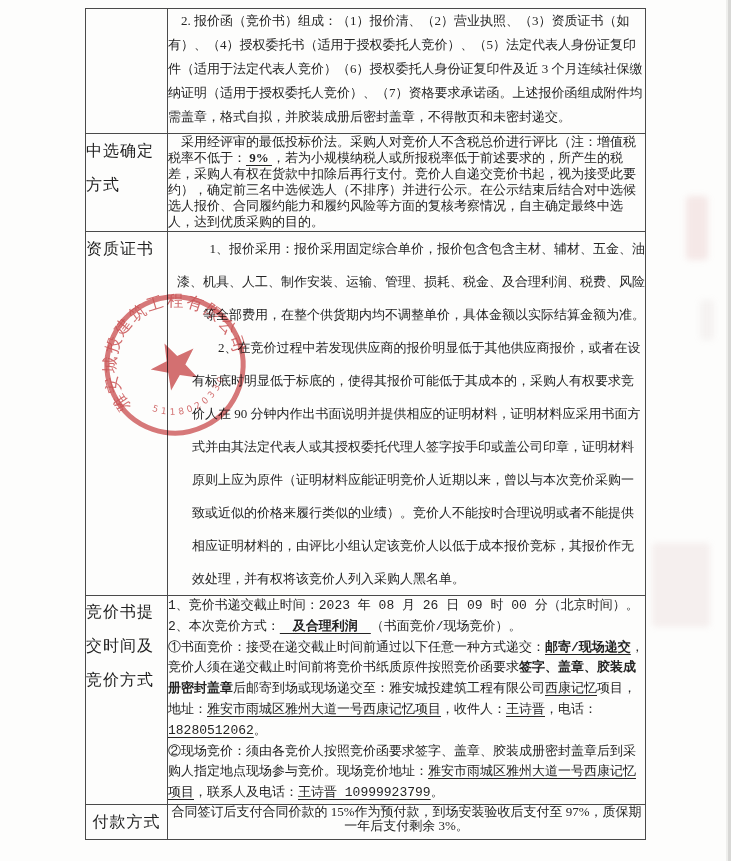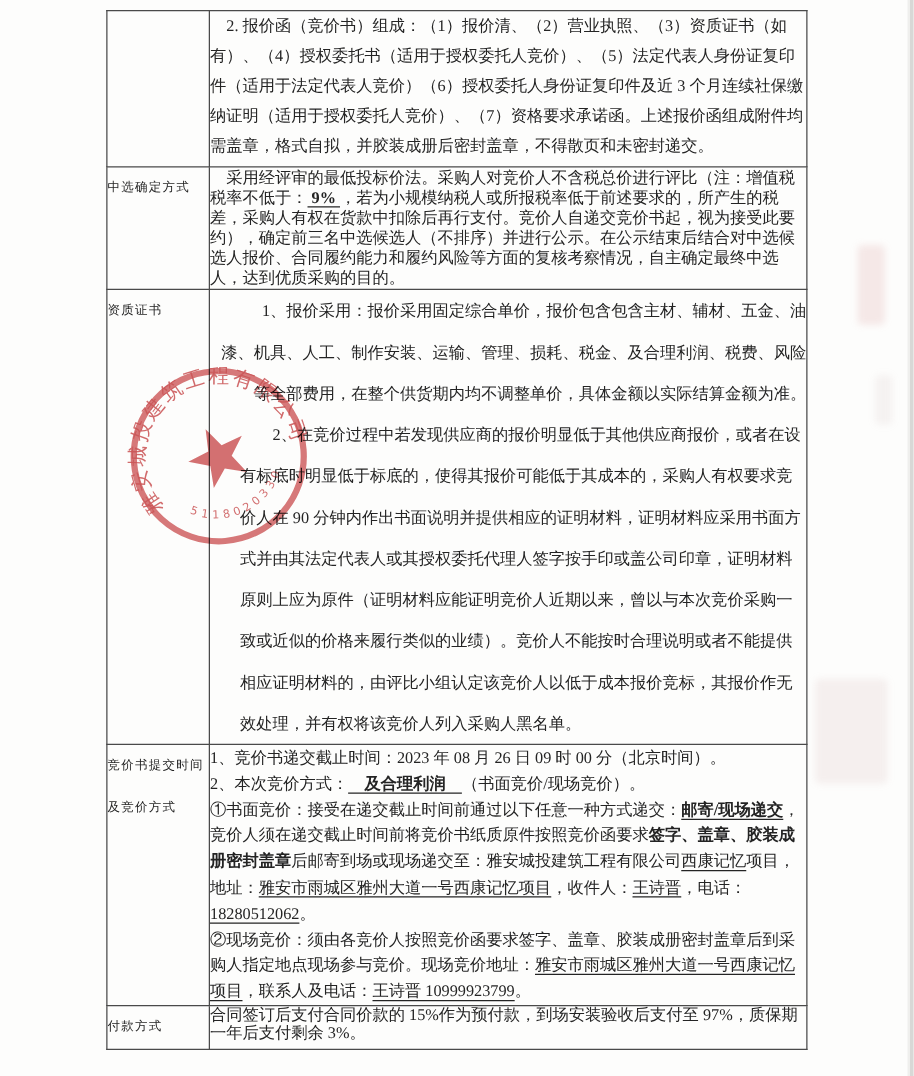--- a/index.html
+++ b/index.html
@@ -16,21 +16,21 @@
   table.doc{
     position:absolute;left:85px;top:8px;width:561px;
     border-collapse:collapse;table-layout:fixed;
   }
   table.doc td{
     border:1px solid #4a4a4a;vertical-align:top;
     padding:0;overflow:hidden;
   }
   td.label-cell{
     width:81px;
-    font-size:10px;line-height:34px;letter-spacing:1px;
+    font-size:16px;line-height:34px;letter-spacing:1px;
     padding:3px 2px 0 7px;color:#1f1f1f;
   }
   td.content-cell{
     font-size:13px;color:#242424;
     padding:2px 3px 0 7px;
   }
   td.content-cell p{margin:0;}
   .lh24 p{line-height:24px;}
   .lh16 p{line-height:16px;}
   .lh33 p{line-height:33px;}
@@ -71,30 +71,30 @@
           <p style="text-indent: 1em;"><span>采用经评审的最低投标价法。采购人对竞价人不含税总价进行评比（注：增值税税率不低于：</span><span class="u b"> 9% </span><span>，若为小规模纳税人或所报税率低于前述要求的，所产生的税差，采购人有权在货款中扣除后再行支付。竞价人自递交竞价书起，视为接受此要约），确定前三名中选候选人（不排序）并进行公示。在公示结束后结合对中选候选人报价、合同履约能力和履约风险等方面的复核考察情况，自主确定最终中选人，达到优质采购的目的。</span></p>
         </td>
       </tr>
       <tr style="height: 364px;">
         <td class="label-cell">资质证书</td>
         <td class="content-cell lh33">
           <p style="text-indent: 2em; text-align: right;"><span>1、报价采用：报价采用固定综合单价，报价包含包含主材、辅材、五金、油漆、机具、人工、制作安装、运输、管理、损耗、税金、及合理利润、税费、风险等全部费用，在整个供货期内均不调整单价，具体金额以实际结算金额为准。</span></p>
           <p style="text-indent: 2em; margin-left: 24px;"><span>2、在竞价过程中若发现供应商的报价明显低于其他供应商报价，或者在设有标底时明显低于标底的，使得其报价可能低于其成本的，采购人有权要求竞价人在 90 分钟内作出书面说明并提供相应的证明材料，证明材料应采用书面方式并由其法定代表人或其授权委托代理人签字按手印或盖公司印章，证明材料原则上应为原件（证明材料应能证明竞价人近期以来，曾以与本次竞价采购一致或近似的价格来履行类似的业绩）。竞价人不能按时合理说明或者不能提供相应证明材料的，由评比小组认定该竞价人以低于成本报价竞标，其报价作无效处理，并有权将该竞价人列入采购人黑名单。</span></p>
         </td>
       </tr>
-      <tr style="height: 208px;">
+      <tr style="height: 208px; font-family: Liberation Mono, monospace;">
         <td class="label-cell">竞价书提交时间及竞价方式</td>
         <td class="content-cell lh21">
           <p><span>1、竞价书递交截止时间：2023 年 08 月 26 日 09 时 00 分（北京时间）。</span></p>
           <p><span>2、本次竞价方式：</span><span class="u b">　及合理利润　</span><span>（书面竞价/现场竞价）。</span></p>
           <p><span>①书面竞价：接受在递交截止时间前通过以下任意一种方式递交：</span><span class="u b">邮寄/现场递交</span><span>，竞价人须在递交截止时间前将竞价书纸质原件按照竞价函要求</span><span class="b">签字、盖章、胶装成册密封盖章</span><span>后邮寄到场或现场递交至：雅安城投建筑工程有限公司</span><span class="u">西康记忆</span><span>项目，地址：</span><span class="u">雅安市雨城区雅州大道一号西康记忆项目</span><span>，收件人：</span><span class="u">王诗晋</span><span>，电话：</span><span class="u">18280512062</span><span>。</span></p>
           <p><span>②现场竞价：须由各竞价人按照竞价函要求签字、盖章、胶装成册密封盖章后到采购人指定地点现场参与竞价。现场竞价地址：</span><span class="u">雅安市雨城区雅州大道一号西康记忆项目</span><span>，联系人及电话：</span><span class="u">王诗晋 10999923799</span><span>。</span></p>
         </td>
       </tr>
-      <tr style="height: 30px;">
+      <tr style="height: 30px; text-align: center;">
         <td class="label-cell">付款方式</td>
         <td class="content-cell lh14">
           <p><span>合同签订后支付合同价款的 15%作为预付款，到场安装验收后支付至 97%，质保期一年后支付剩余 3%。</span></p>
         </td>
       </tr>
     </tbody>
 </table>
 
 <div class="seal">
   <svg viewBox="0 0 148 148" xmlns="http://www.w3.org/2000/svg">

